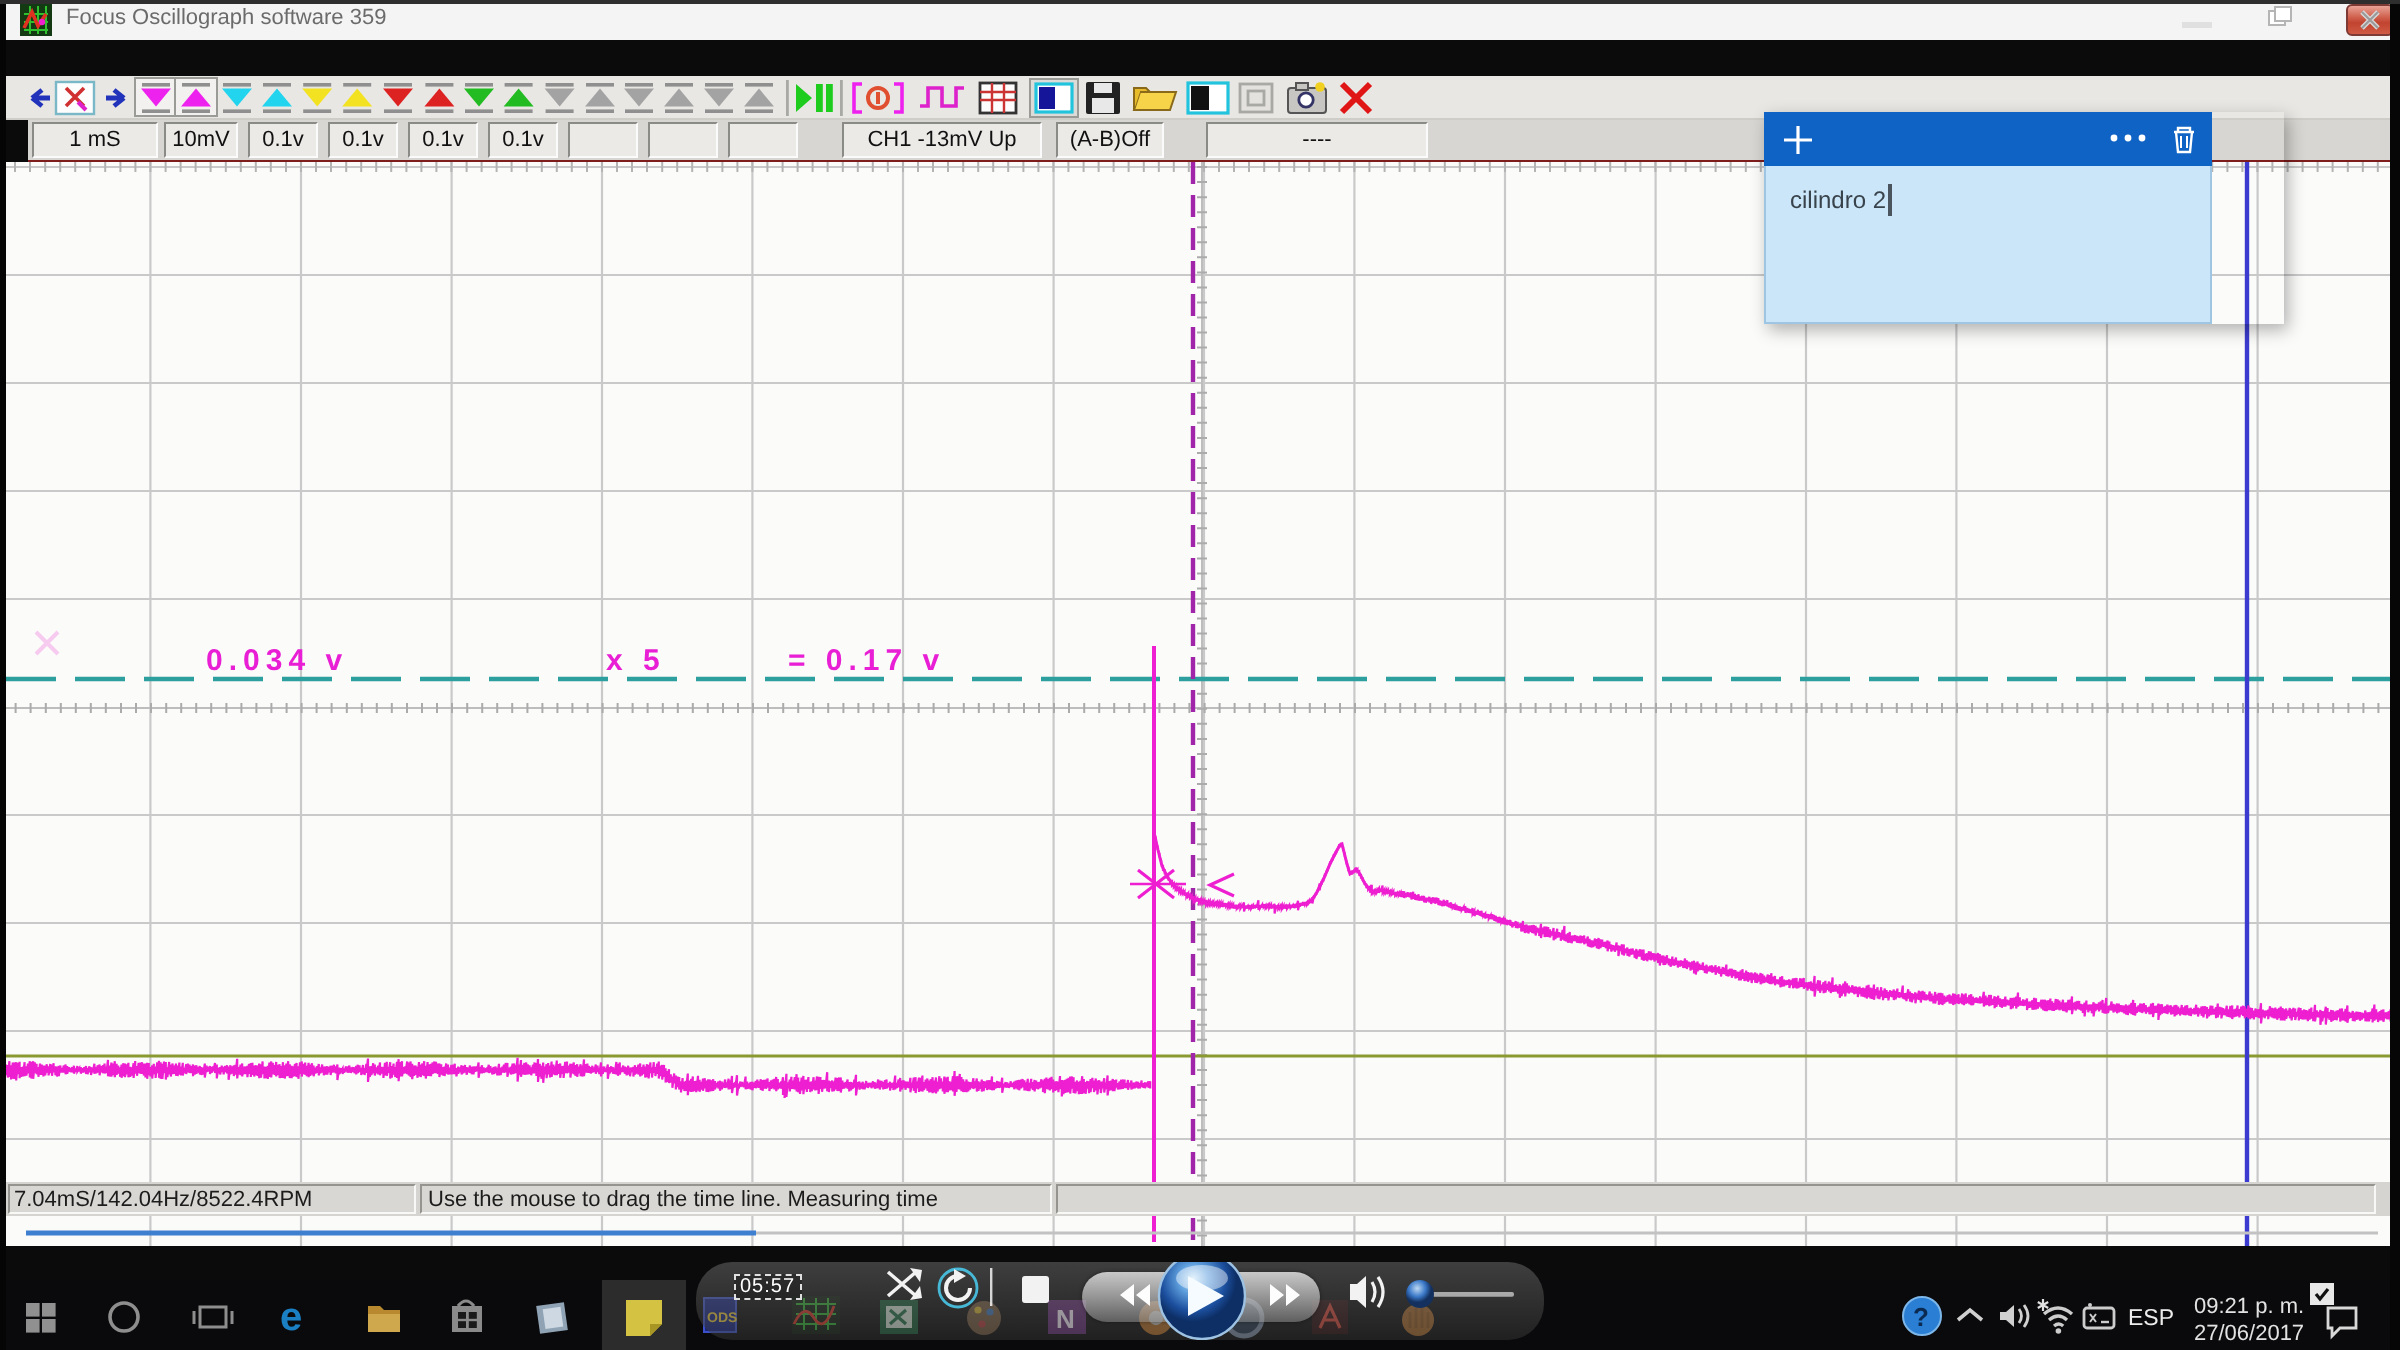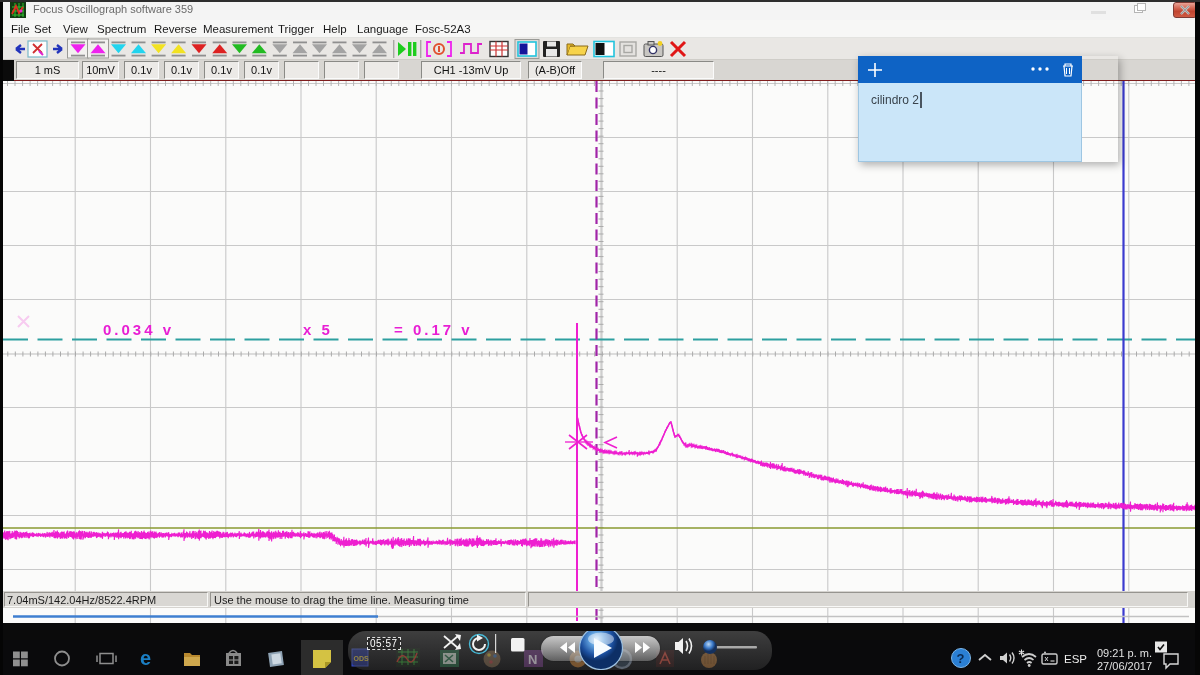--- a/index.html
+++ b/index.html
@@ -14,21 +14,21 @@
   #toolbar{left:3px;top:38px;width:1192px;height:22px;background:#e9e7e4;border-bottom:1px solid #cfcdc8;}
   #params{left:14px;top:60px;width:1192px;height:21px;background:#d8d6d2;border-bottom:1px solid #7f1d1d;}
   .pbox{position:absolute;top:1px;height:18px;background:#eceae7;border-top:1px solid #8a8a86;border-left:1px solid #8a8a86;border-bottom:1px solid #fbfbfb;border-right:1px solid #fbfbfb;font-size:11px;color:#111;text-align:center;line-height:16px;}
   #chart{left:3px;top:81px;width:1192px;height:542px;background:#fbfbfa;}
   #statusbar{left:3px;top:591px;width:1192px;height:17px;background:#d6d4d0;}
   .spanel{position:absolute;top:1px;height:15px;border-top:1px solid #96948f;border-left:1px solid #96948f;border-bottom:1px solid #f8f8f6;border-right:1px solid #f8f8f6;background:#d9d7d3;font-size:11px;color:#1c1c1c;line-height:14px;white-space:nowrap;overflow:hidden;}
   #taskbar{left:0;top:640px;width:1200px;height:35px;background:#0a0a0c;}
   #sideL{left:0;top:0;width:3px;height:675px;background:#050505;z-index:60;}
   #sideR{left:1195px;top:0;width:5px;height:675px;background:#060606;z-index:60;}
   
-  #note{left:858px;top:56px;width:260px;height:106px;z-index:40;box-shadow:2px 3px 8px rgba(0,0,0,.30);}
+  #note{left:882px;top:56px;width:260px;height:106px;z-index:40;box-shadow:2px 3px 8px rgba(0,0,0,.30);}
   #notehead{position:absolute;left:0;top:0;width:224px;height:27px;background:#0e63c5;}
   #notebody{position:absolute;left:0;top:27px;width:224px;height:79px;background:#cbe6f9;border:1px solid #9ec6e2;border-top:none;}
   #notetxt{position:absolute;left:12px;top:10px;font-size:12px;color:#39434c;}
   
   #osd{left:348px;top:631px;width:424px;height:39px;background:linear-gradient(rgba(105,105,105,.55),rgba(55,55,55,.5));border-radius:18px;z-index:50;text-align:right;}
   #osdpill{position:absolute;left:193px;top:5px;width:119px;height:25px;border-radius:13px;background:linear-gradient(rgba(235,235,235,.8),rgba(150,150,150,.5));box-shadow:0 0 2px rgba(0,0,0,.4);}
   #ts{position:absolute;left:19px;top:6px;font-size:10px;color:#fff;border:1px dashed rgba(255,255,255,.85);padding:0 2px;background:rgba(20,20,20,.35);letter-spacing:.5px;}
   
   #btnmin{left:1088px;top:11px;width:15px;height:3px;background:#e0e0e0;}
   #btnrest1{left:1131px;top:5px;width:9px;height:8px;border:1px solid #b5b5b5;background:#fff;}
@@ -51,32 +51,20 @@
     <div class="abs" id="btnrest1"></div>
     <div class="abs" id="btnrest2"></div>
     <div class="abs" id="btnclose">
       <svg width="12" height="10">
           <path d="M2 1 L10 9 M10 1 L2 9" stroke="#d8d8d8" stroke-width="2.4"></path>
           <path d="M2 1 L10 9 M10 1 L2 9" stroke="#9a9a9a" stroke-width="1.1"></path>
         </svg>
     </div>
   </div>
 
-  <div class="abs" id="menubar">
-    <span class="mi" style="left:8px">File</span>
-    <span class="mi" style="left:31px">Set</span>
-    <span class="mi" style="left:60px">View</span>
-    <span class="mi" style="left:94px">Spectrum</span>
-    <span class="mi" style="left:151px">Reverse</span>
-    <span class="mi" style="left:200px">Measurement</span>
-    <span class="mi" style="left:275px">Trigger</span>
-    <span class="mi" style="left:320px">Help</span>
-    <span class="mi" style="left:354px">Language</span>
-    <span class="mi" style="left:412px">Fosc-52A3</span>
-  </div>
 
   <div class="abs" id="toolbar">
     <svg class="abs" style="left:0;top:0" width="1192" height="22">
       <path d="M22,11 L13,11 M13,11 l5,-4 M13,11 l5,4" stroke="#2233bb" stroke-width="2.4" fill="none"></path>
       <rect x="25" y="3" width="19" height="16" fill="#fdfdfd" stroke="#7ab8c8" stroke-width="1.2"></rect>
       <path d="M30,6 L39,15 M39,6 L30,15" stroke="#d03030" stroke-width="1.8" fill="none"></path>
       <path d="M36,13 l4,4" stroke="#dd22cc" stroke-width="2" fill="none"></path>
       <path d="M50,11 L59,11 M59,11 l-5,-4 M59,11 l-5,4" stroke="#2233bb" stroke-width="2.4" fill="none"></path>
       <rect x="64.5" y="1" width="21" height="19" fill="#f2f1ef" stroke="#9a9a96" stroke-width="1"></rect>
         <rect x="68" y="3.5" width="14" height="1.8" fill="#8f8f8f"></rect>

